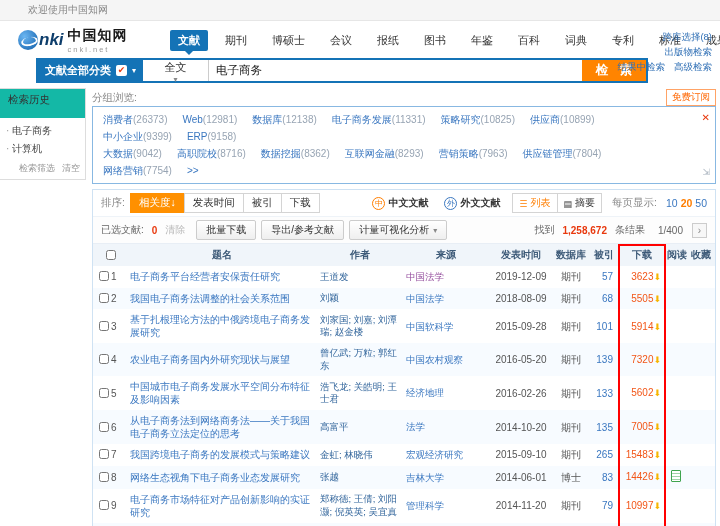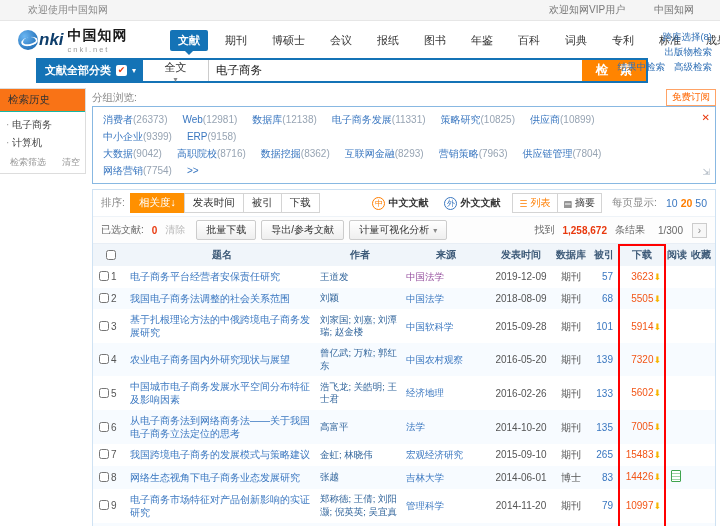--- a/index.html
+++ b/index.html
@@ -48,26 +48,26 @@
     background:#fff; cursor:pointer; flex-shrink:0;flex-direction:column; }
   .scope-select .c { color:#888; font-size:8px; }
   .query-input { flex:1; border:none; outline:none; font-size:11.5px; color:#222; padding:0 7px; }
   .search-btn { width:64px; background:#ff8400; color:#fff; border:none; font-size:12.5px;
     font-weight:bold; cursor:pointer; letter-spacing:4px; padding-left:4px; }
 
   
   .content-row { display:flex; margin-top:5px; height:443px; align-items:flex-start; }
   .sidebar { width:86px; margin-right:6px; border:1px solid #ddd; border-left:none;
     font-size:10px; background:#fff; flex-shrink:0; }
-  .sb-title { background:#f97316; border-bottom:1px solid #14b8a6; padding:4px 8px;
+  .sb-title { background:#14b8a6; border-bottom:7px solid #14b8a6; padding:4px 8px;
     font-size:10.5px; color:#333; }
   .sb-list { list-style:none; padding:4px 6px 2px; }
   .sb-list li { color:#444; padding:2px 0; cursor:pointer; }
   .sb-list li::before { content:"· "; color:#999; }
-  .sb-foot { display:flex; justify-content:flex-end; gap:16px; padding:2px 5px 4px;
+  .sb-foot { display:flex; justify-content:flex-end; gap:7px; padding:2px 5px 4px;
     font-size:9px; color:#999; }
   .sb-foot span { cursor:pointer; }
 
   .main { flex:1; min-width:0; margin-right:4px; height:100%; display:flex; flex-direction:column; }
 
   .group-row { display:flex; align-items:center; font-size:10.5px; height:19px; }
   .group-label { color:#888; margin-right:8px; }
   .gtab { color:#333; padding:2px 8px; cursor:pointer; white-space:nowrap; }
   .gtab.active { color:#1473b6; font-weight:bold; border:1px solid #9cc3e8; border-bottom:1px solid #fff;
     background:#fff; position:relative; z-index:2; }
@@ -149,24 +149,20 @@
     background:repeating-linear-gradient(#fff 0 2px, #9fd3a8 2px 3px); cursor:pointer; }
 
   .dl-highlight { position:absolute; left:525px; top:54px; bottom:0; width:48px;
     border:2px solid #ff0000; pointer-events:none; z-index:10; }
 </style>
 </head>
 <body>
 
 <div class="topbar">
   <span>欢迎使用中国知网</span>
-  <span class="r">
-    <span>欢迎知网VIP用户</span>
-    <span>中国知网</span>
-  </span>
 </div>
 
 <div class="header">
   <div class="logo-row">
     <div class="logo">
       <span class="globe"></span>
       <span class="logo-nki">nki</span>
       <span class="logo-cn">
         <div class="cn">中国知网</div>
         <div class="dom">cnki.net</div>
@@ -278,21 +274,21 @@
         <span class="clear-link">清除</span>
         <span id="abtns" style="display:flex;gap:5px;">
             <span class="abtn">批量下载</span>
             <span class="abtn">导出/参考文献</span>
             <span class="abtn">计量可视化分析<span class="dd">▾</span></span>
           </span>
         <span class="action-spacer"></span>
         <span class="al">找到</span>
         <span class="found-num">1,258,672</span>
         <span class="al">条结果</span>
-        <span class="page-ind">1/300</span>
+        <span class="page-ind">1/400</span>
         <span class="next-btn">›</span>
       </div>
 
       <table class="results">
         <colgroup>
           <col style="width:34px">
             <col>
             <col style="width:86px">
             <col style="width:86px">
           <col style="width:64px">

